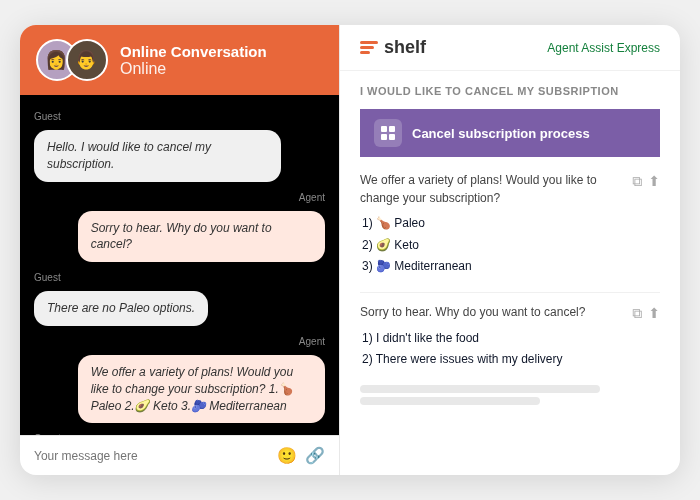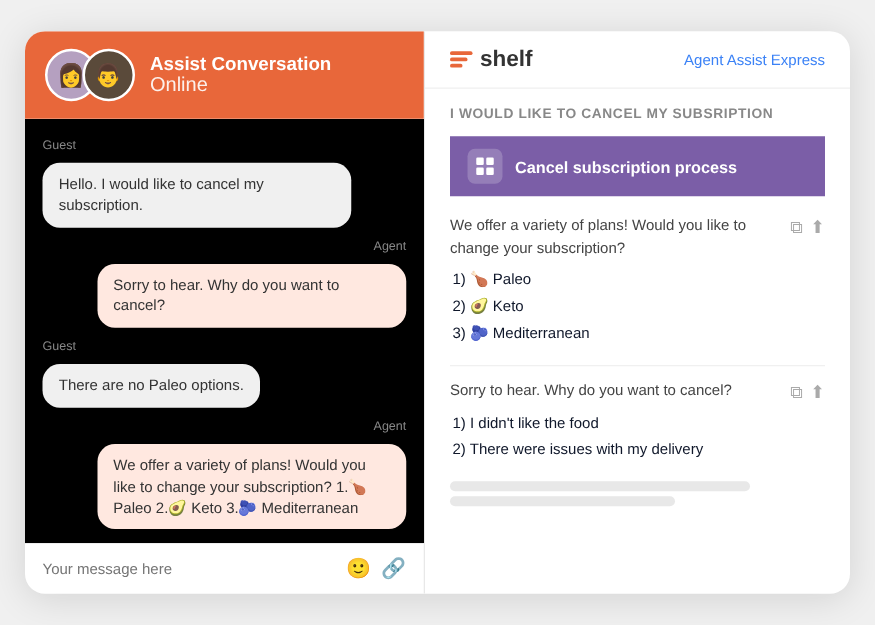--- a/index.html
+++ b/index.html
@@ -84,20 +84,21 @@
     }
     .msg-label.right {
       text-align: right;
     }
     .bubble {
       padding: 9px 13px;
       border-radius: 14px;
       font-size: 12px;
       line-height: 1.4;
       max-width: 85%;
+      font-style: italic;
     }
     .bubble.guest {
       background: #f0f0f0;
       color: #333;
       align-self: flex-start;
     }
     .bubble.agent {
       background: #ffe8e0;
       color: #333;
       align-self: flex-end;
@@ -158,21 +159,21 @@
     .shelf-logo-icon span:nth-child(1) { width: 18px; }
     .shelf-logo-icon span:nth-child(2) { width: 14px; }
     .shelf-logo-icon span:nth-child(3) { width: 10px; }
     .shelf-logo-text {
       font-size: 18px;
       font-weight: 700;
       color: #333;
     }
     .assist-label {
       font-size: 12px;
-      color: #3b82f6;
+      color: #15803d;
     }
     .assist-content {
       flex: 1;
       overflow-y: auto;
       padding: 14px 20px;
     }
     .query-title {
       font-size: 11px;
       font-weight: 700;
       color: #888;
@@ -255,21 +256,21 @@
 
 <div class="main-card">
 
   <div class="chat-panel">
     <div class="chat-header">
       <div class="avatar-group">
         <div class="avatar avatar-person1">👩</div>
         <div class="avatar avatar-person2">👨</div>
       </div>
       <div class="chat-header-info">
-        <div class="chat-header-title">Assist Conversation</div>
+        <div class="chat-header-title">Online Conversation</div>
         <div class="chat-header-status">Online</div>
       </div>
     </div>
 
     <div class="chat-messages">
 
       <div class="msg-label">Guest</div>
       <div class="bubble guest">Hello. I would like to cancel my subscription.</div>
 
       <div class="msg-label right">Agent</div>

